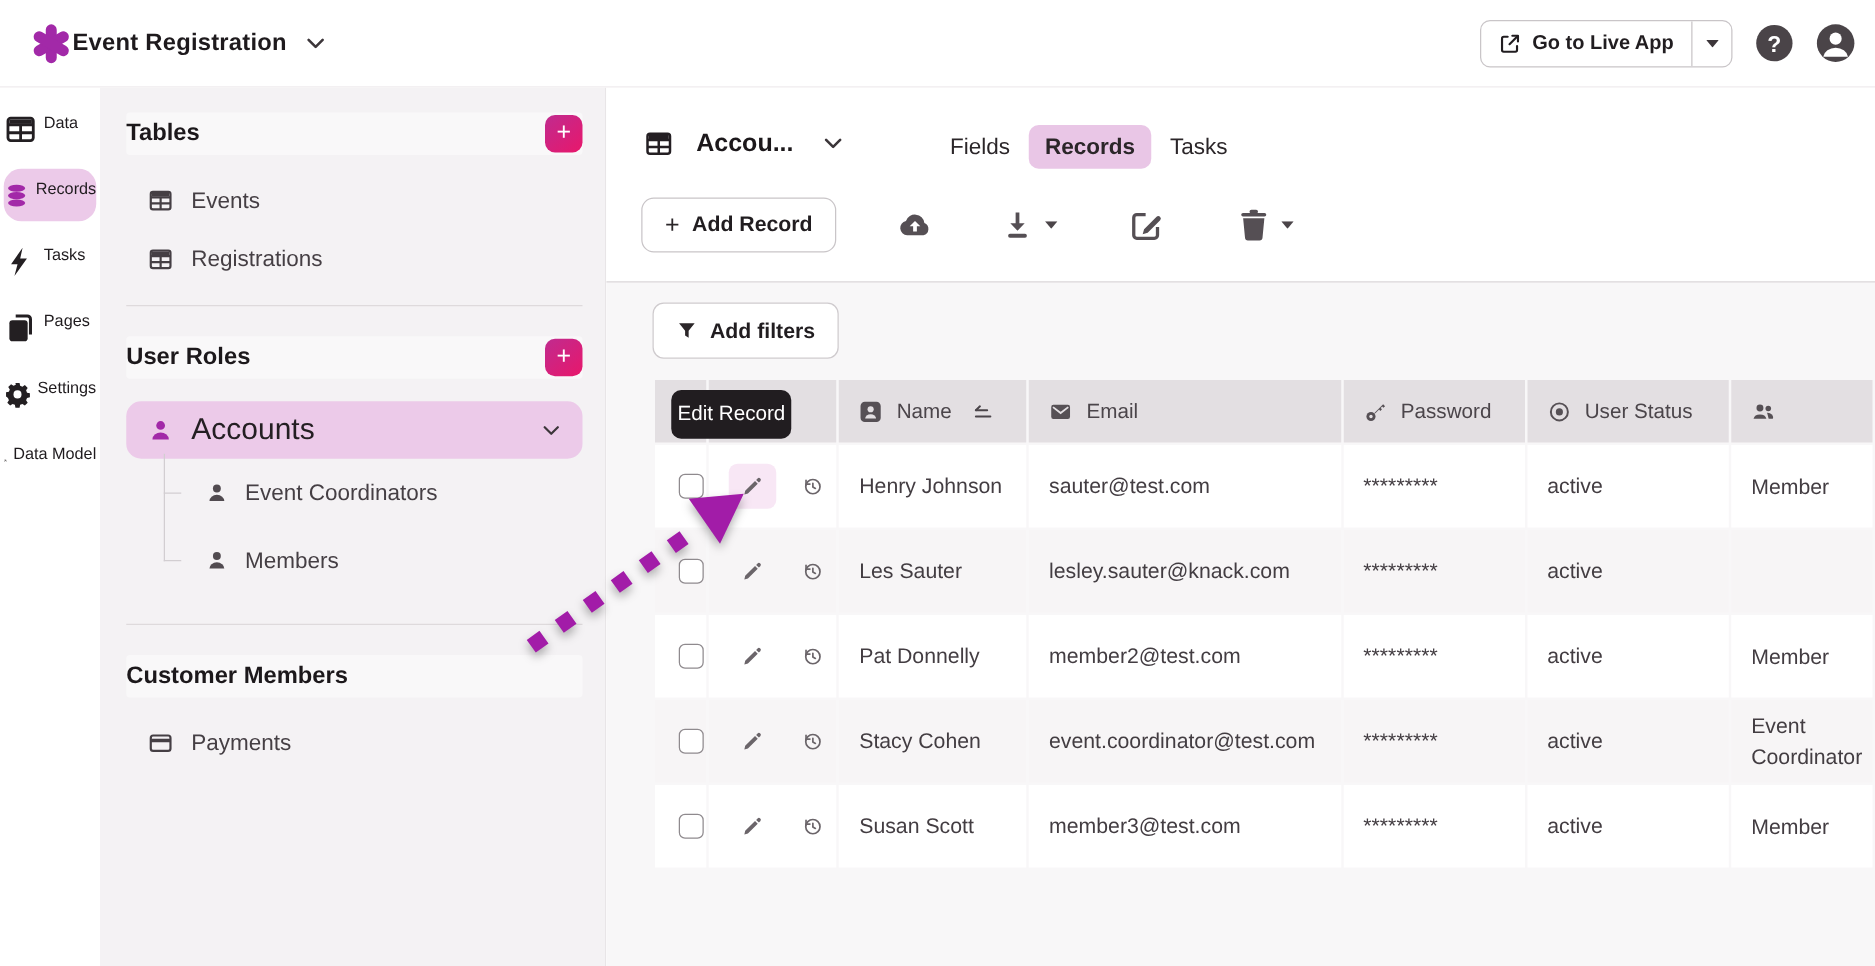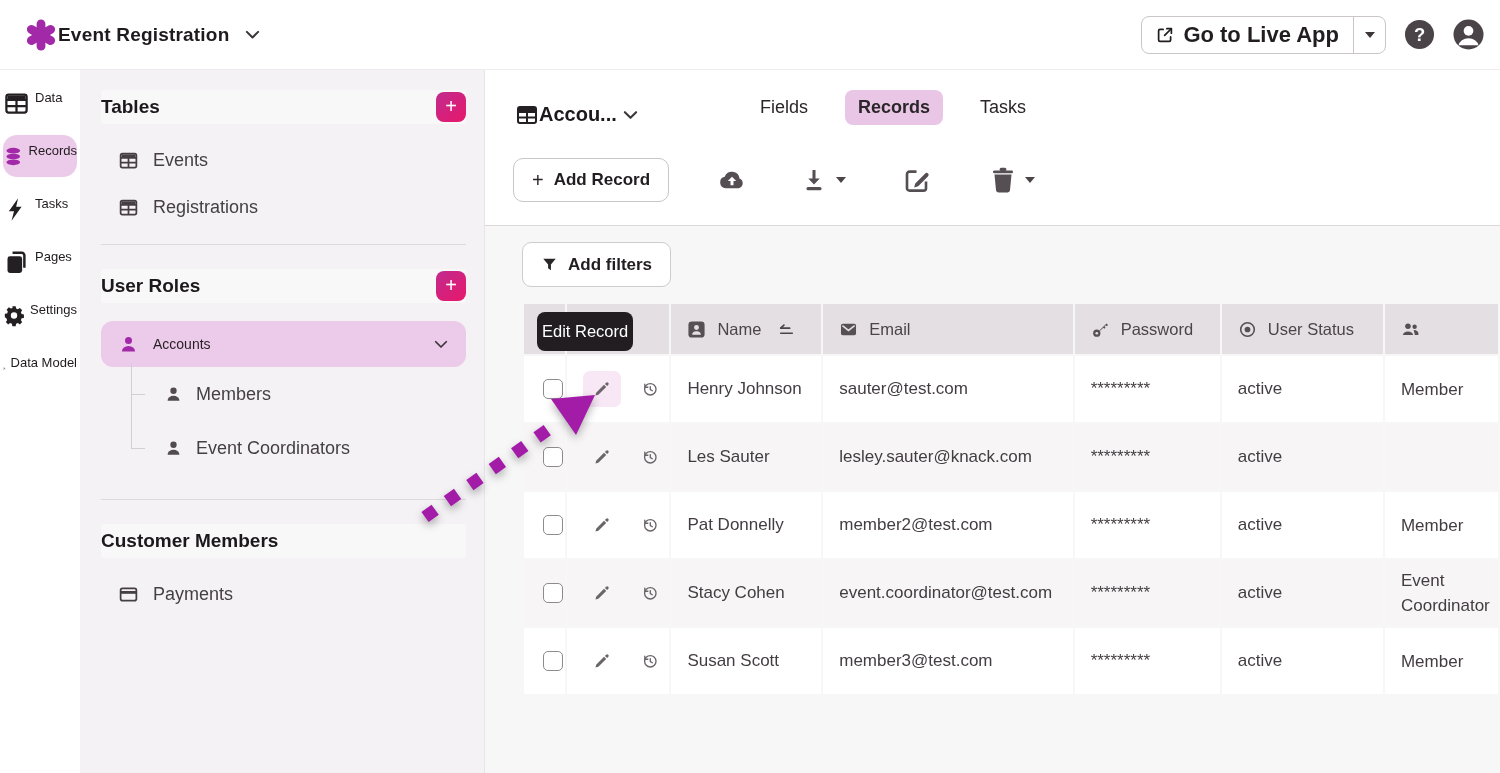--- a/index.html
+++ b/index.html
@@ -23,21 +23,21 @@
 
   
   .topbar{position:absolute;left:0;top:0;width:1500px;height:70px;background:#fff;
     border-bottom:1px solid #efecee;display:flex;align-items:center;z-index:10}
   .logo{margin-left:24px;width:34px;height:34px}
   .app-title{font-size:19px;font-weight:700;letter-spacing:.2px}
   .app-title-caret{margin-left:16px;width:15px;color:#3c363a}
   .topbar-right{margin-left:auto;margin-right:16px;display:flex;align-items:center;gap:18px}
   .live-btn{display:flex;align-items:stretch;height:38px;border:1px solid var(--border);
     border-radius:8px;background:#fff;overflow:hidden}
-  .live-btn-main{display:flex;align-items:center;gap:9px;padding:0 14px;font-size:22px;
+  .live-btn-main{display:flex;align-items:center;gap:9px;padding:0 14px;font-size:16px;
     font-weight:700;color:#211d20;cursor:pointer}
   .live-btn-main svg{width:18px;height:18px;color:#211d20}
   .live-btn-caret{display:flex;align-items:center;justify-content:center;width:32px;
     border-left:1px solid var(--border);cursor:pointer}
   .live-btn-caret svg{width:10px;color:#3c363a}
   .circle-ic{width:31px;height:31px;cursor:pointer}
 
   
   .rail{position:absolute;left:0;top:70px;width:80px;height:703px;background:#fff;z-index:5;
     display:flex;flex-direction:column;align-items:center;padding-top:12px}
@@ -55,40 +55,40 @@
   .sb-header{display:flex;align-items:center;justify-content:space-between;height:34px;
     background:#f9f8f9;border-radius:3px}
   .sb-title{font-size:19px;font-weight:700;color:#1c181b}
   .add-btn{width:30px;height:30px;border:none;border-radius:8px;color:#fff;font-size:20px;
     line-height:28px;cursor:pointer;background:linear-gradient(140deg,var(--grad1),var(--grad2));
     display:flex;align-items:center;justify-content:center;padding-bottom:2px}
   .sb-item{display:flex;align-items:center;gap:14px;margin:26px 0 26px 17px;font-size:18px;
     color:#453f44;cursor:pointer}
   .sb-item svg{width:21px;height:21px;color:#453f44;flex:none}
   .sb-selected{display:flex;align-items:center;gap:14px;height:46px;margin-top:18px;
-    background:var(--pink-hl);border-radius:12px;padding:0 18px 0 17px;font-size:14px;
+    background:var(--pink-hl);border-radius:12px;padding:0 18px 0 17px;font-size:24px;
     font-weight:500;color:#241f23;cursor:pointer}
   .sb-selected svg.person{width:21px;height:21px;color:var(--brand-purple)}
   .sb-selected .sel-caret{margin-left:auto;width:14px;color:#3c363a}
   .tree{position:relative;margin-left:30px}
   .tree::before{content:"";position:absolute;left:0;top:-4px;bottom:26px;border-left:1px solid #d2ced1}
   .tree-item{position:relative;display:flex;align-items:center;gap:13px;height:54px;
     padding-left:33px;font-size:18px;color:#453f44;cursor:pointer}
   .tree-item::before{content:"";position:absolute;left:0;top:50%;width:14px;border-top:1px solid #d2ced1}
   .tree-item svg{width:19px;height:19px;color:#514b50}
   .sb-divider{border:none;border-top:1px solid #dedadc;margin:24px 0}
 
   
   .main{position:absolute;left:485px;top:70px;width:1015px;height:703px;background:#fff;overflow:hidden}
   .main-head{position:absolute;left:0;top:0;width:100%;height:155px;background:#fff}
-  .tbl-selector{position:absolute;left:30px;top:33px;display:flex;gap:0;cursor:pointer}
+  .tbl-selector{position:absolute;left:30px;top:33px;display:flex;align-items:center;gap:18px;cursor:pointer}
   .tbl-selector svg.grid{width:24px;height:24px;color:#241f23}
   .tbl-name{font-size:20px;font-weight:700;color:#1c181b}
   .tbl-caret{width:15px;color:#3c363a;margin-left:6px}
-  .tabs{position:absolute;left:262px;top:20px;display:flex;align-items:center;gap:24px}
+  .tabs{position:absolute;left:262px;top:30px;display:flex;align-items:center;gap:2px}
   .tab{font-size:18px;color:#2b2629;padding:7px 13px;border-radius:8px;cursor:pointer}
   .tab.active{background:var(--pink-tab);font-weight:700}
   .toolbar{position:absolute;left:28px;top:88px;display:flex;align-items:center}
   .add-record{display:flex;align-items:center;gap:10px;height:44px;padding:0 18px;background:#fff;
     border:1px solid var(--border);border-radius:10px;font-size:17px;font-weight:600;color:#211d20;cursor:pointer}
   .add-record .plus{font-size:20px;font-weight:400;color:#2b2629}
   .tool-ic{display:flex;align-items:center;gap:7px;cursor:pointer;color:var(--icon)}
   .tool-ic svg.big{width:30px;height:30px}
   .tool-ic svg.caret{width:10px;color:#4b4549}
   .ml1{margin-left:48px}.ml2{margin-left:52px}.ml3{margin-left:56px}
@@ -271,28 +271,28 @@
       <svg class="sel-caret" viewBox="0 0 16 10" fill="none" stroke="currentColor" stroke-width="2" stroke-linecap="round" stroke-linejoin="round">
           <path d="M2 2 8 8 14 2"></path>
         </svg>
     </div>
     <div class="tree">
       <div class="tree-item">
         <svg viewBox="0 0 24 24" fill="currentColor">
           <circle cx="12" cy="7.3" r="4"></circle>
             <path d="M4.5 20a7.5 6.3 0 0 1 15 0z"></path>
         </svg>
-        <span>Members</span>
+        <span>Event Coordinators</span>
       </div>
       <div class="tree-item">
         <svg viewBox="0 0 24 24" fill="currentColor">
           <circle cx="12" cy="7.3" r="4"></circle>
             <path d="M4.5 20a7.5 6.3 0 0 1 15 0z"></path>
         </svg>
-        <span>Event Coordinators</span>
+        <span>Members</span>
       </div>
     </div>
 
     <hr class="sb-divider">
 
     <div class="sb-header">
       <span class="sb-title">Customer Members</span>
     </div>
     <div class="sb-item">
       <svg viewBox="0 0 24 24" fill="none" stroke="currentColor" stroke-width="2">

